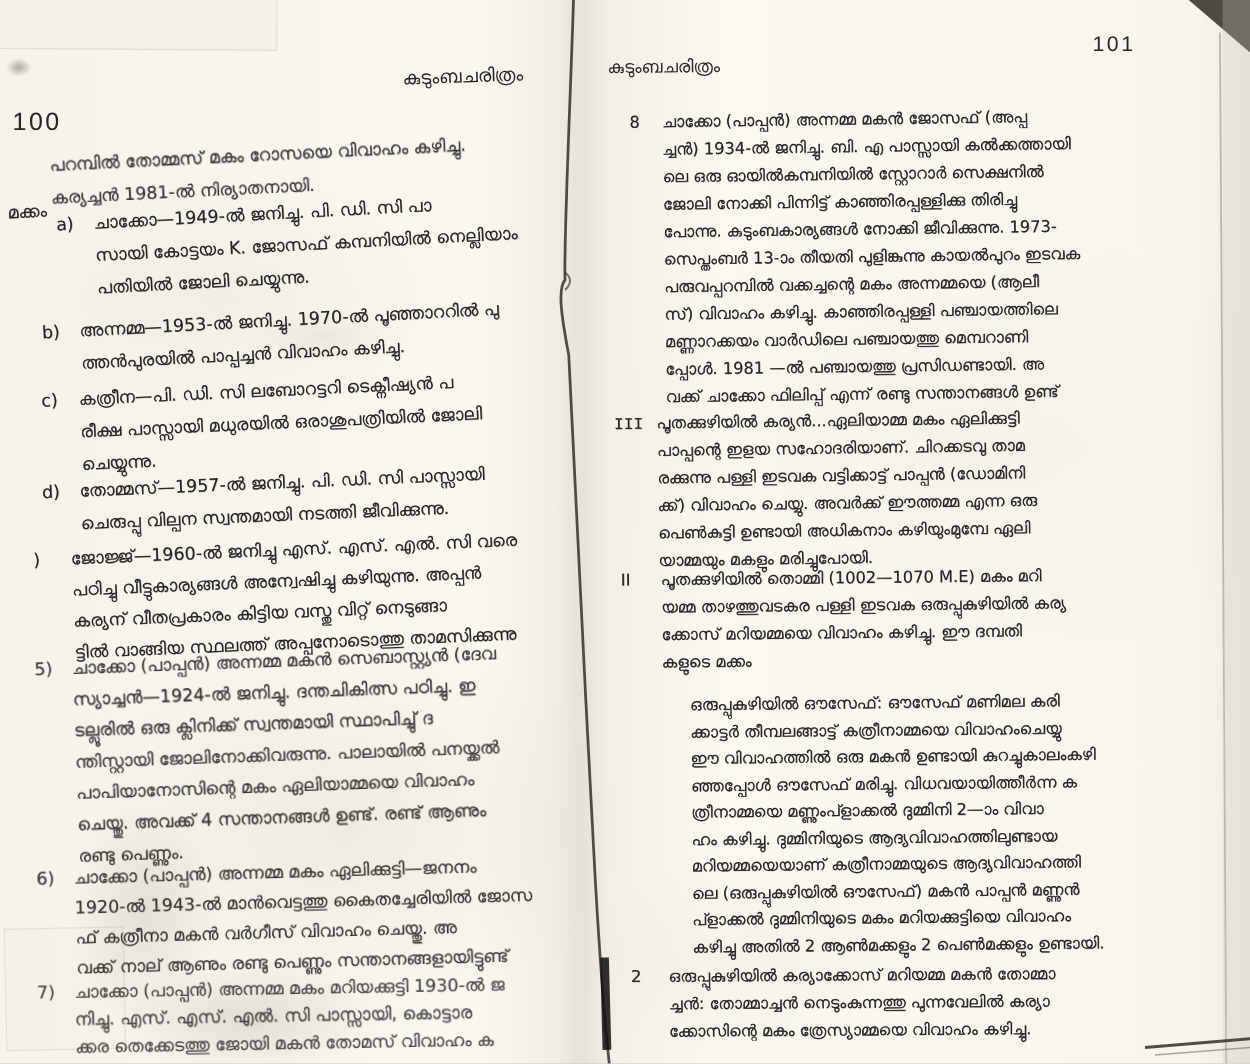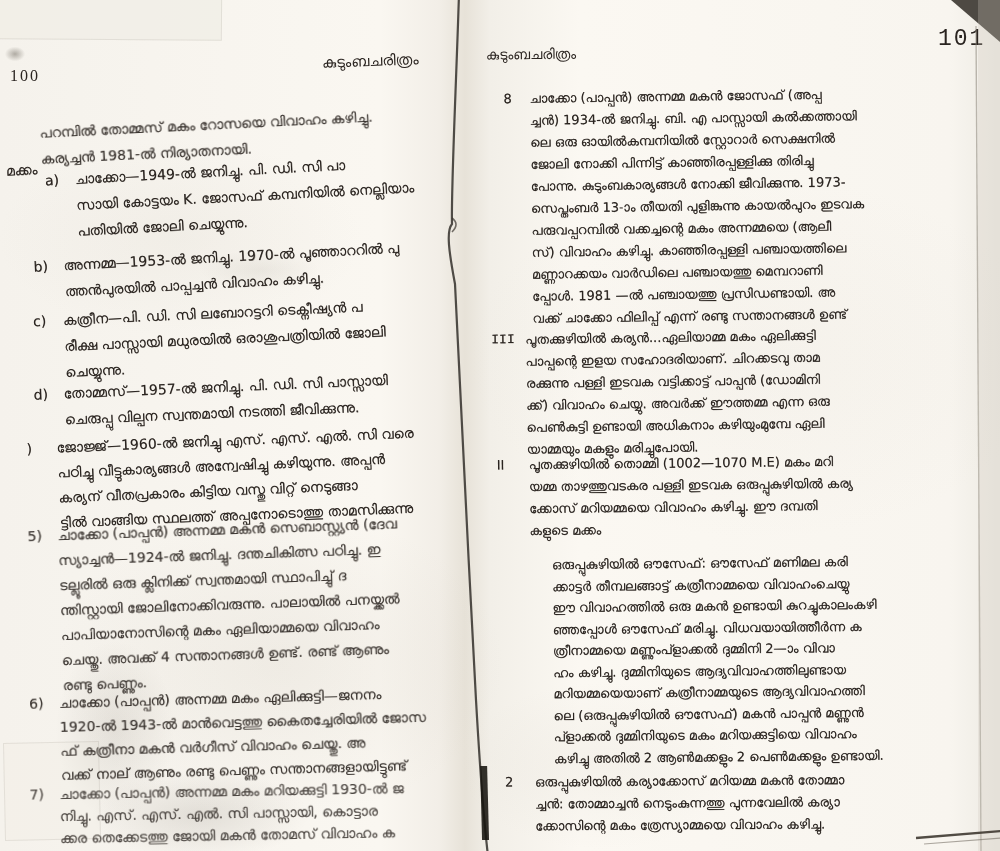--- a/index.html
+++ b/index.html
@@ -15,29 +15,29 @@
       linear-gradient(90deg,#f5f2ec 0%,#faf7f1 38%,#f2eee7 44%,#e7e2d8 46.5%,#f2efe8 49%,#fbf8f2 58%,#f8f5ef 95%,#edeae3 100%),
       #f8f5ef;
   }
   .blk{position:absolute;display:flex;align-items:flex-start;}
   .lbl{flex:0 0 auto;}
   .txt{white-space:pre-line;}
   
   .lp{font-size:14px;line-height:26px;text-shadow:.3px .3px .3px rgba(45,38,30,.45);}
   .lp .lbl{width:30px;}
   .lp-header{position:absolute;left:322px;top:52px;font-size:15px;transform:rotate(-2deg);}
-  .lp-num{position:absolute;left:10px;top:67px;font-size:16px;letter-spacing:2px;font-family:Liberation Serif, serif;}
+  .lp-num{position:absolute;left:10px;top:87px;font-size:20px;letter-spacing:2px;font-family:Liberation Sans, sans-serif;}
   .makkal{position:absolute;left:6px;top:162px;transform:rotate(-3deg);font-size:14px;text-shadow:.3px .3px .3px rgba(45,38,30,.45);}
   .blurred{filter:blur(.45px);opacity:.83;}
   .softblur{filter:blur(.25px);opacity:.92;}
   
   .rp{font-size:13px;line-height:22px;text-shadow:.25px .25px .25px rgba(40,34,28,.5);}
   .rp .lbl{width:26px;}
   .rp-header{position:absolute;left:486px;top:46px;font-size:14px;transform:rotate(-.5deg);}
-  .rp-num{position:absolute;left:938px;top:26px;font-size:23px;letter-spacing:2px;font-family:Liberation Mono, monospace;}
+  .rp-num{position:absolute;left:874px;top:26px;font-size:17px;letter-spacing:2px;font-family:Liberation Sans, sans-serif;}
   .patch{position:absolute;border:1px solid rgba(170,165,155,.22);}
   .blot{position:absolute;border-radius:50%;}
   .artifacts{position:absolute;left:0;top:0;pointer-events:none;}
 </style>
 </head>
 <body>
 
 <div class="scan">
 
   <div class="patch" style="left:-6px;top:-6px;width:226px;height:44px;background:rgba(240,237,230,.75);transform:rotate(.4deg);"></div>

